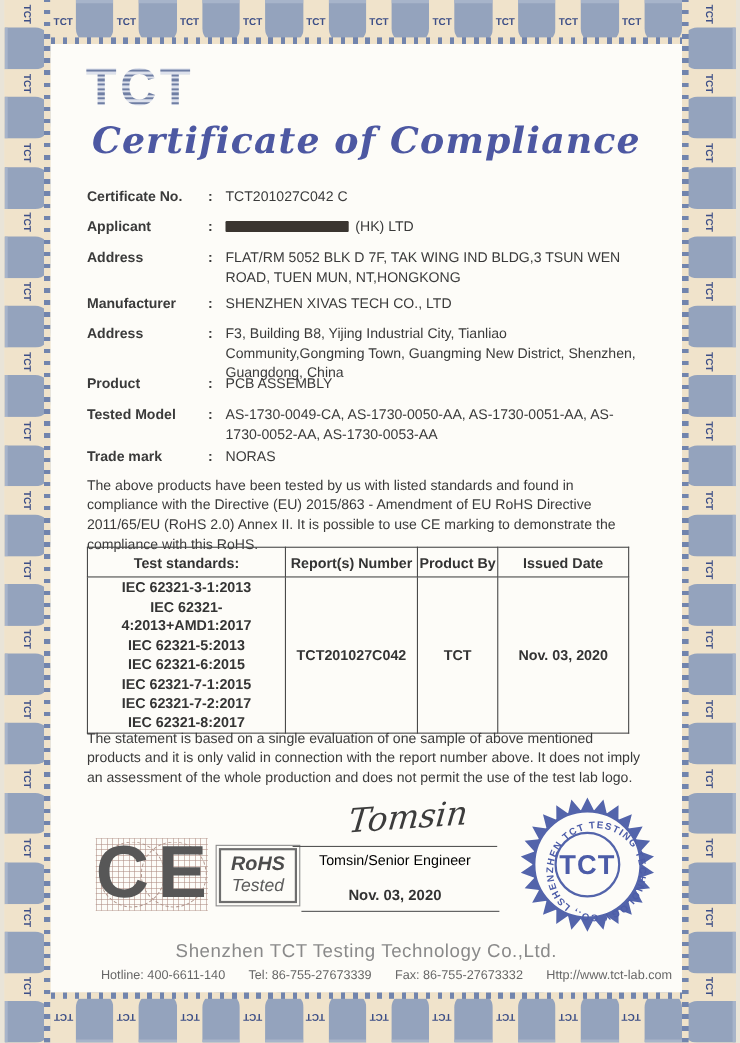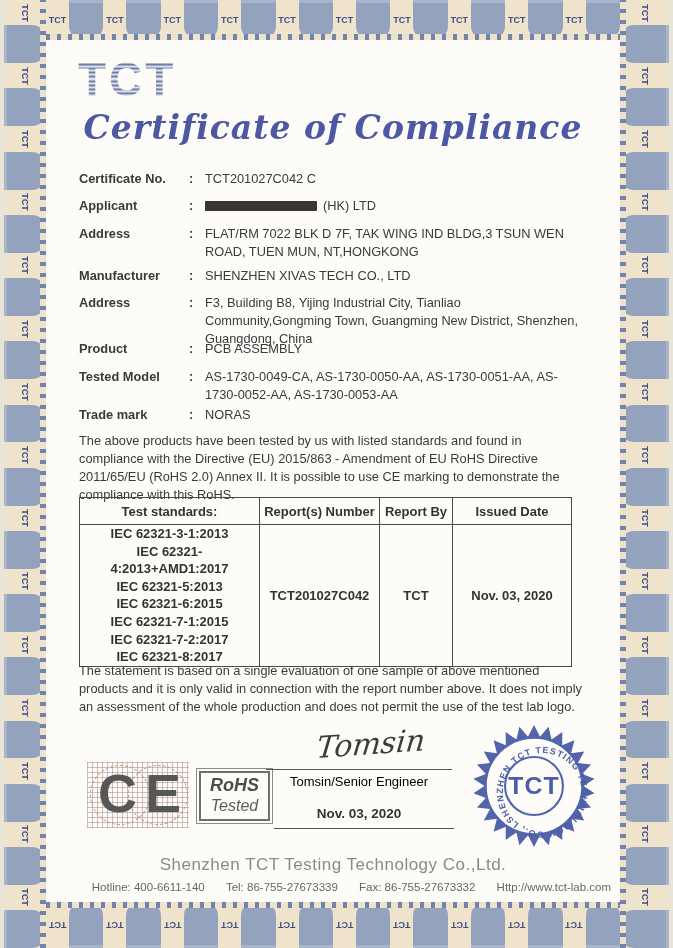--- a/index.html
+++ b/index.html
@@ -69,21 +69,21 @@
   
   .ce{position:absolute;left:83px;top:762px;width:102px;height:66px;
       background-image:
         repeating-linear-gradient(0deg,rgba(173,140,130,.55) 0 1px,transparent 1px 5px),
         repeating-linear-gradient(90deg,rgba(173,140,130,.55) 0 1px,transparent 1px 5px);
       background-color:#fdfcf8;}
   .ce .circ{position:absolute;width:58px;height:58px;border:1px dashed #b3988e;
             border-radius:50%;top:3px;}
   .ce .c1{left:3px;} .ce .c2{left:41px;}
   .ce .letters{position:absolute;left:0;top:50%;width:100%;text-align:right;
-       transform:translateY(-53%);font-size:54px;font-weight:bold;color:#575757;
+       transform:translateY(-53%);font-size:67px;font-weight:bold;color:#575757;
        letter-spacing:8px;font-family:"Liberation Sans",sans-serif;}
 
   
   .rohs{position:absolute;left:192px;top:768px;border:1px solid #8b8b8b;padding:2px;background:#fdfcf8;}
   .rohs-in{border:2px solid #6e6e6e;padding:1px 9px 3px;text-align:center;font-style:italic;}
   .rohs-in .l1{font-size:18px;font-weight:bold;color:#4c4c4c;line-height:22px;}
   .rohs-in .l2{font-size:16px;color:#5c5c5c;line-height:20px;}
 
   
   .sig-hand{position:absolute;left:282px;top:726px;width:170px;text-align:center;
@@ -431,21 +431,21 @@
     <span class="val">TCT201027C042 C</span>
   </div>
   <div class="row" style="top:197px">
     <span class="lbl">Applicant</span>
     <span class="colon">:</span>
     <span class="val"><span class="redact"></span><span>(HK) LTD</span></span>
   </div>
   <div class="row" style="top:225px">
     <span class="lbl">Address</span>
     <span class="colon">:</span>
-    <span class="val">FLAT/RM 7022 BLK D 7F, TAK WING IND BLDG,3 TSUN WEN ROAD, TUEN MUN, NT,HONGKONG</span>
+    <span class="val">FLAT/RM 5052 BLK D 7F, TAK WING IND BLDG,3 TSUN WEN ROAD, TUEN MUN, NT,HONGKONG</span>
   </div>
   <div class="row" style="top:267px">
     <span class="lbl">Manufacturer</span>
     <span class="colon">:</span>
     <span class="val">SHENZHEN XIVAS TECH CO., LTD</span>
   </div>
   <div class="row" style="top:294px">
     <span class="lbl">Address</span>
     <span class="colon">:</span>
     <span class="val">F3, Building B8, Yijing Industrial City, Tianliao Community,Gongming Town, Guangming New District, Shenzhen, Guangdong, China</span>
@@ -472,21 +472,21 @@
     <colgroup>
         <col style="width:180px">
         <col style="width:120px">
         <col style="width:73px">
         <col style="width:119px">
       </colgroup>
     <tbody>
         <tr>
       <th>Test standards:</th>
       <th>Report(s) Number</th>
-      <th>Report By</th>
+      <th>Product By</th>
       <th>Issued Date</th>
     </tr>
     <tr>
       <td class="pad">
         <div class="std-line">IEC 62321-3-1:2013</div>
         <div class="std-line">IEC 62321-4:2013+AMD1:2017</div>
         <div class="std-line">IEC 62321-5:2013</div>
         <div class="std-line">IEC 62321-6:2015</div>
         <div class="std-line">IEC 62321-7-1:2015</div>
         <div class="std-line">IEC 62321-7-2:2017</div>

